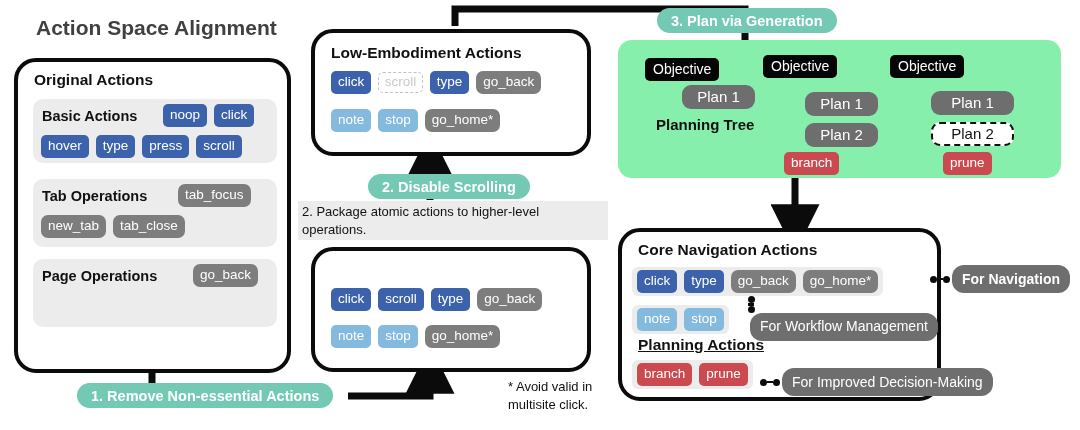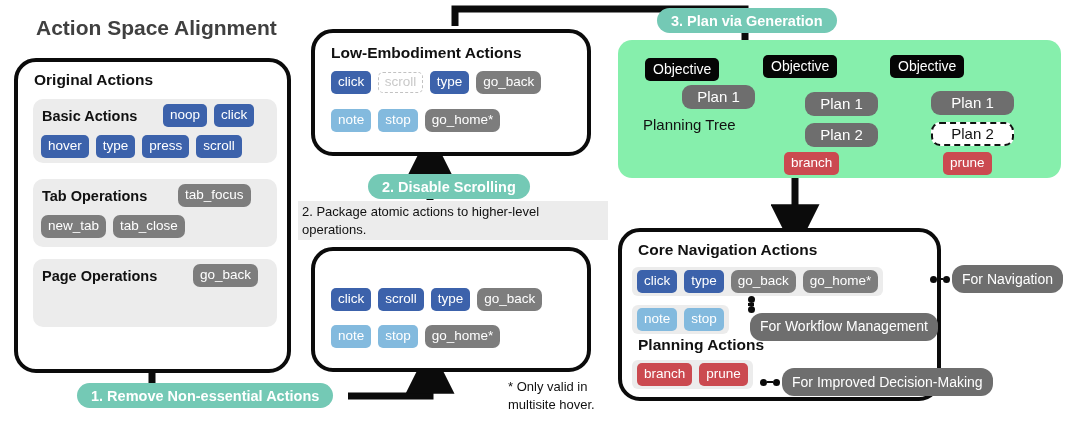--- a/index.html
+++ b/index.html
@@ -34,21 +34,21 @@
 
   
   .planbg{background:#86efac;border-radius:14px;}
   .objective{background:#050505;color:#fff;font-size:14px;border-radius:5px;
              padding:3px 8px 4px;display:inline-flex;align-items:center;}
   .plannode{background:#6e6e6e;color:#fff;font-size:15px;border-radius:9px;
             padding:3px 10px 4px;display:inline-flex;align-items:center;
             justify-content:center;}
   .plannode.dash{background:#ffffff;color:#111;border:2.5px dashed #111;
                  padding:1px 8px 2px;}
-  .tree-label{font-weight:normal;font-size:15px;color:#111;}
+  .tree-label{font-weight:bold;font-size:15px;color:#111;margin-left:13px;}
 
   
   .annot{background:#6e6e6e;color:#fff;border-radius:12px;font-size:14px;
          display:inline-flex;align-items:center;padding:2px 10px 3px;height:23px;
          white-space:nowrap;}
   .dot{width:7px;height:7px;border-radius:50%;background:#0b0b0b;}
   .connline{height:2.5px;background:#0b0b0b;}
 
   .note-txt{font-size:13px;color:#111;line-height:1.35;}
   h1.title{font-size:21px;font-weight:bold;color:#404040;margin:0;}
@@ -164,22 +164,22 @@
     <span class="pill gray">go_back</span>
   </div>
   <div style="position:absolute;left:16px;top:74px;display:flex;gap:7px;">
     <span class="pill lblue">note</span>
     <span class="pill lblue">stop</span>
     <span class="pill gray">go_home*</span>
   </div>
 </div>
 
 <div class="abs" style="left:508px;top:378px;">
-  <div class="note-txt">* Only valid in</div>
-  <div class="note-txt">multisite hover.</div>
+  <div class="note-txt">* Avoid valid in</div>
+  <div class="note-txt">multisite click.</div>
 </div>
 
 <div class="banner abs" style="left:657px;top:8px;">3. Plan via Generation</div>
 
 <div class="planbg abs" style="left:618px;top:40px;width:443px;height:138px;">
 
   <span class="objective abs" style="left:27px;top:18px;">Objective</span>
   <span class="plannode abs" style="left:64px;top:45px;width:73px;">Plan 1</span>
   <span class="tree-label abs" style="left:25px;top:76px;">Planning Tree</span>
 
@@ -204,30 +204,30 @@
     <span class="pill gray">go_back</span>
     <span class="pill gray">go_home*</span>
   </div>
 
   <div style="position:absolute;left:10px;top:73px;background:#ececec;border-radius:6px;
               padding:3px 5px;display:flex;gap:7px;">
     <span class="pill lblue">note</span>
     <span class="pill lblue">stop</span>
   </div>
 
-  <div style="position:absolute;left:16px;top:104px;" class="card-title">Planning Actions</div>
+  <div style="position:absolute;left:16px;top:104px;text-decoration:underline;" class="card-title">Planning Actions</div>
 
   <div style="position:absolute;left:10px;top:128px;background:#ececec;border-radius:6px;
               padding:3px 5px;display:flex;gap:7px;">
     <span class="pill red">branch</span>
     <span class="pill red">prune</span>
   </div>
 </div>
 
-<div class="abs" style="left:930px;top:265px;display:flex;align-items:center;">
+<div class="abs" style="left:930px;top:265px;display:flex;align-items:center;font-weight:bold;">
   <span class="dot"></span>
   <span class="connline" style="width:6px;"></span>
   <span class="dot"></span>
   <span class="annot" style="margin-left:2px;">For Navigation</span>
 </div>
 
 <div class="abs" style="left:748px;top:296px;display:flex;align-items:flex-start;flex-direction:column;">
   <span class="dot"></span>
   <span class="connline" style="width:6px;"></span>
   <span class="dot"></span>

